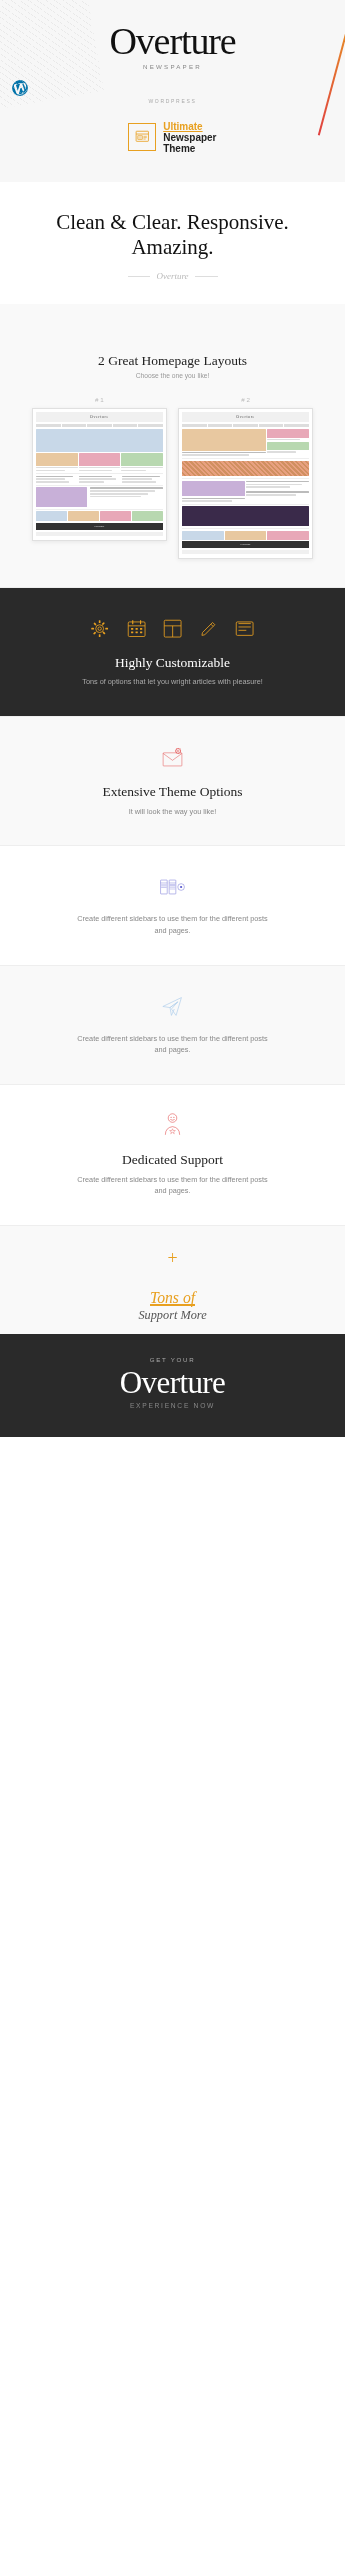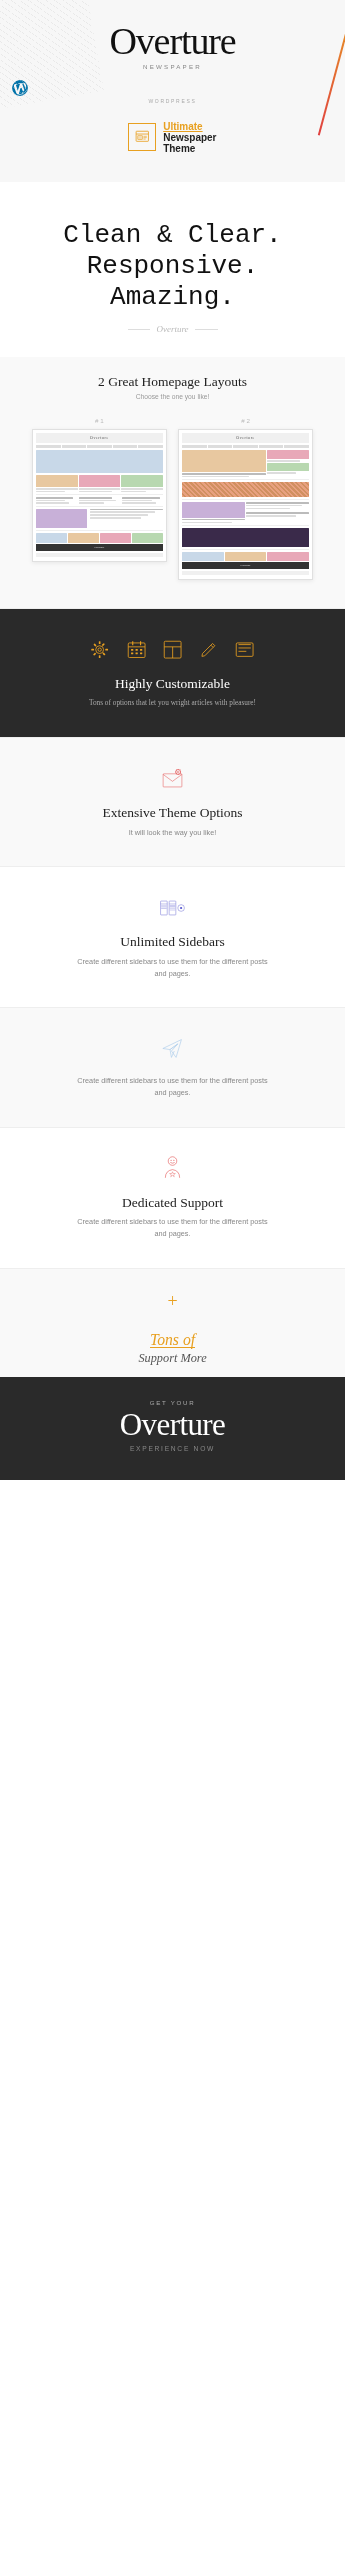--- a/index.html
+++ b/index.html
@@ -107,26 +107,25 @@
       color: #222;
     }
 
     
     .tagline-section {
       background: #fff;
       text-align: center;
       padding: 28px 22.4px 17px;
     }
     .tagline-title {
-      font-family: Liberation Mono, monospace;
-      font-size: 26px;
+      font-family: Liberation Serif, serif;
+      font-size: 21px;
       font-weight: 400;
       color: #111;
       line-height: 1.2;
-      margin-top: 10px;
     }
 
     
     .overture-divider {
       text-align: center;
       margin: 11.2px 0 5.6px;
       position: relative;
     }
     .overture-divider::before {
       content: '';
@@ -154,20 +153,21 @@
       background: #f9f9f9;
       padding: 17px 17px 28px;
       text-align: center;
     }
     .layouts-title {
       font-family: Georgia, serif;
       font-size: 13.5px;
       font-weight: 400;
       color: #222;
       margin-bottom: 3.4px;
+      margin-top: 32px;
     }
     .layouts-subtitle {
       font-family: Arial, sans-serif;
       font-size: 6.7px;
       color: #999;
       margin-bottom: 17px;
     }
     .layouts-grid {
       display: flex;
       gap: 11.2px;
@@ -272,21 +272,21 @@
     }
     .feature-title.light-text { color: #fff; }
     .feature-title.dark-text { color: #222; }
     .feature-desc {
       font-family: Arial, sans-serif;
       font-size: 7.3px;
       line-height: 1.6;
       max-width: 191px;
       margin: 0 auto;
     }
-    .feature-desc.light-text { color: #aaa; font-family: Liberation Serif, serif; }
+    .feature-desc.light-text { color: #aaa; }
     .feature-desc.dark-text { color: #888; }
 
     
     svg { display: block; }
 
     
     .tons-section {
       background: #f9f9f9;
       padding: 22.4px 17px 11.2px;
       text-align: center;
@@ -664,21 +664,20 @@
         <line x1="33" y1="15" x2="57" y2="15" stroke="#5555cc" stroke-width="1"></line>
         <rect x="35" y="18" width="20" height="9" rx="0.5" fill="#5555cc" opacity="0.3"></rect>
         <rect x="35" y="29" width="20" height="4" rx="0.5" fill="#5555cc" opacity="0.3"></rect>
         <rect x="35" y="35" width="20" height="4" rx="0.5" fill="#5555cc" opacity="0.3"></rect>
 
         <circle cx="76" cy="30" r="12" stroke="#5555cc" stroke-width="1.5" fill="none"></circle>
         <circle cx="76" cy="30" r="4" fill="#5555cc"></circle>
       </svg>
     </div>
   </div>
-  <h3 class="feature-title dark-text">Unlimited Sidebars</h3>
   <p class="feature-desc dark-text">Create different sidebars to use them for the different posts and pages.</p>
 </section>
 
 <section class="feature-section light">
   <div class="feature-icons-row">
     <div class="feature-icon-wrap">
       <svg width="39" height="39" viewBox="0 0 70 70" fill="none">
 
         <path d="M8 35L60 10 45 60 32 42 50 22 28 38z" stroke="#aaccea" stroke-width="1.8" fill="none"></path>
         <path d="M28 38l4 22 8-18" stroke="#aaccea" stroke-width="1.8" fill="none"></path>

